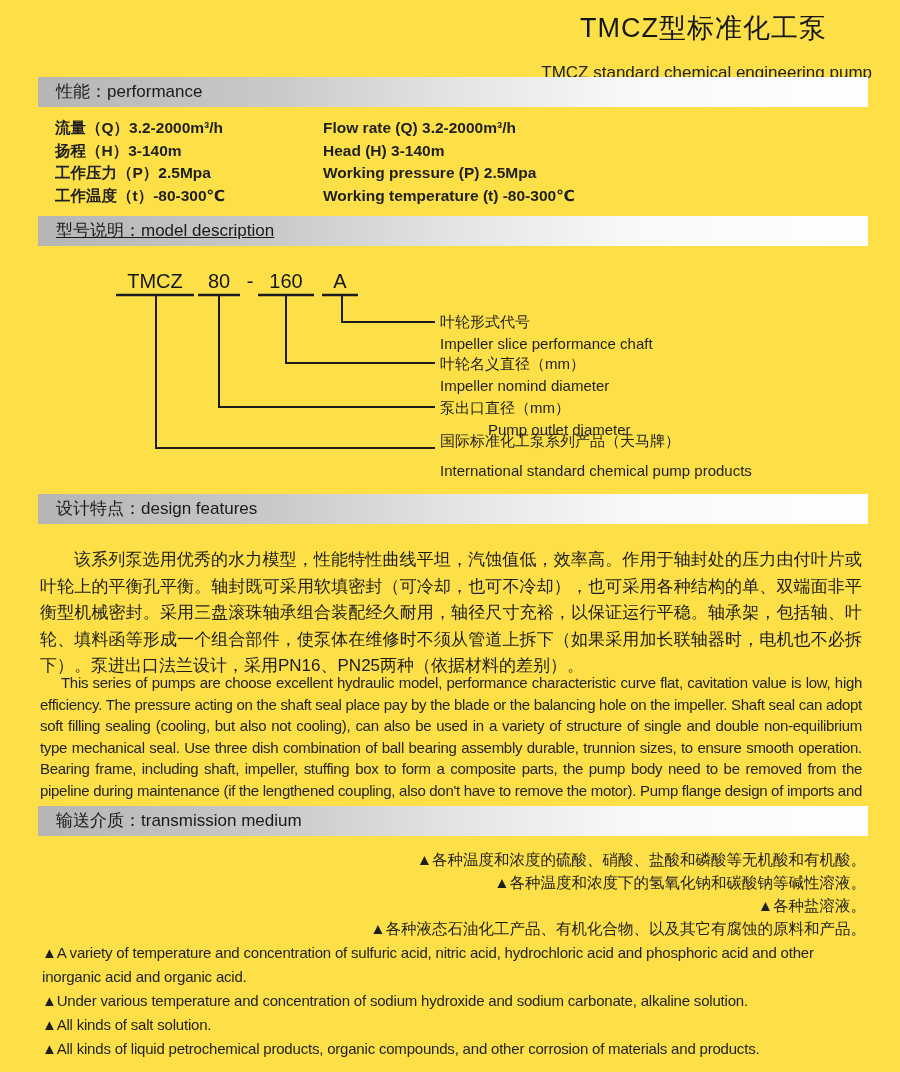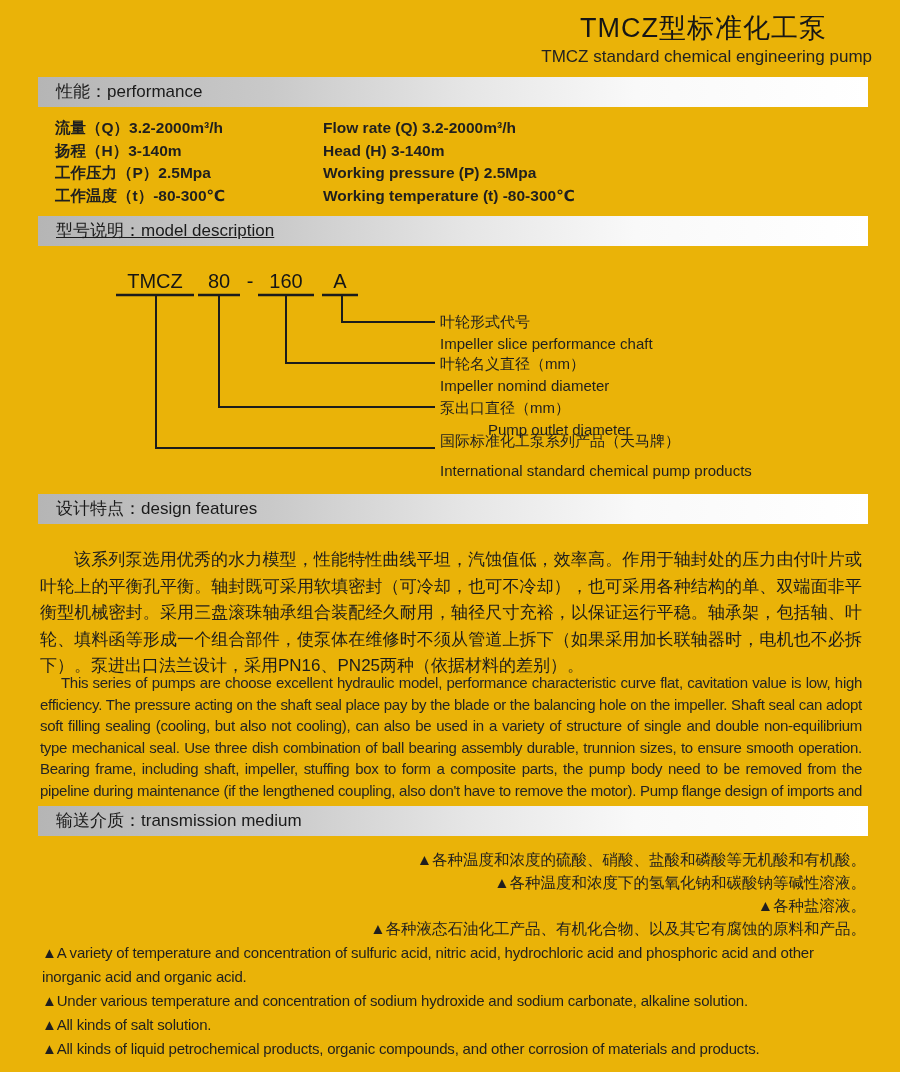--- a/index.html
+++ b/index.html
@@ -1,23 +1,23 @@
 <!DOCTYPE html>
 <html><head>
 <meta charset="utf-8">
 <style>
   html,body{margin:0;padding:0;background:#ffffff;}
   .page{
-    position:relative;width:900px;height:1072px;background:#eab308;overflow:hidden;
+    position:relative;width:900px;height:1072px;background:#fde047;overflow:hidden;
     font-family:"Liberation Sans","DejaVu Sans",sans-serif;color:#1f1f1f;
   }
   
   .title-block{position:absolute;top:12px;right:28px;text-align:right;}
   .title-zh{font-size:27px;letter-spacing:1px;color:#161616;padding-right:45px;line-height:32px;}
-  .title-en{font-size:17px;color:#222;line-height:22px;margin-top:2px;}
+  .title-en{font-size:17px;color:#222;line-height:22px;margin-top:18px;}
   
   .band{
     position:absolute;left:38px;width:830px;height:30px;line-height:30px;
     padding-left:18px;box-sizing:border-box;font-size:17px;color:#1a1a1a;
     background:linear-gradient(to right,#b5b5b5 0%,#c9c9c9 28%,#e6e6e6 52%,#f9f9f9 72%,#ffffff 100%);
   }
   .band-performance{top:77px;}
   .band-model{top:216px;text-decoration:underline;}
   .band-design{top:494px;}
   .band-medium{top:806px;}

